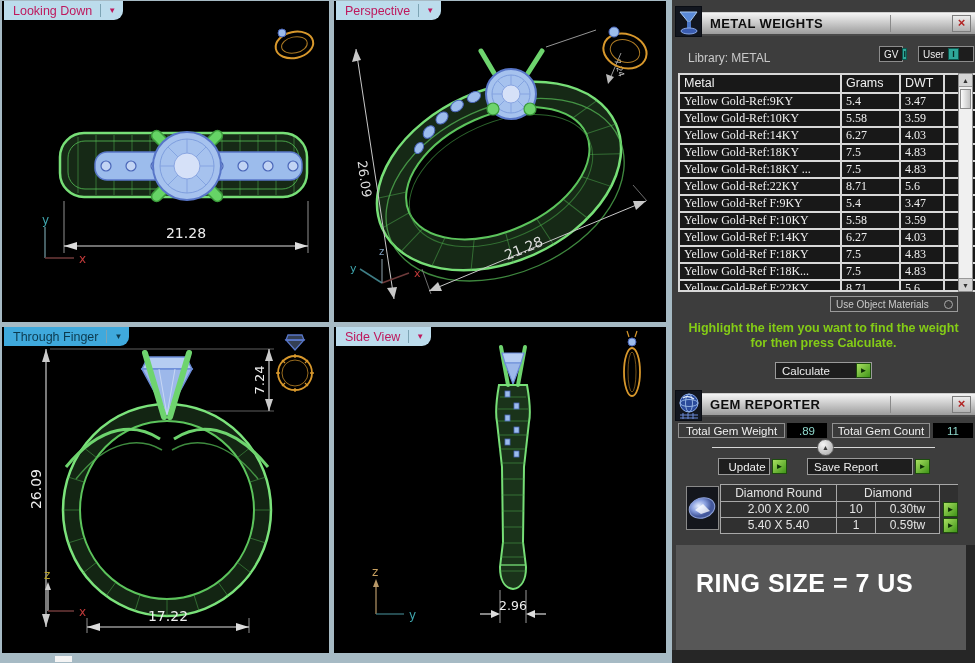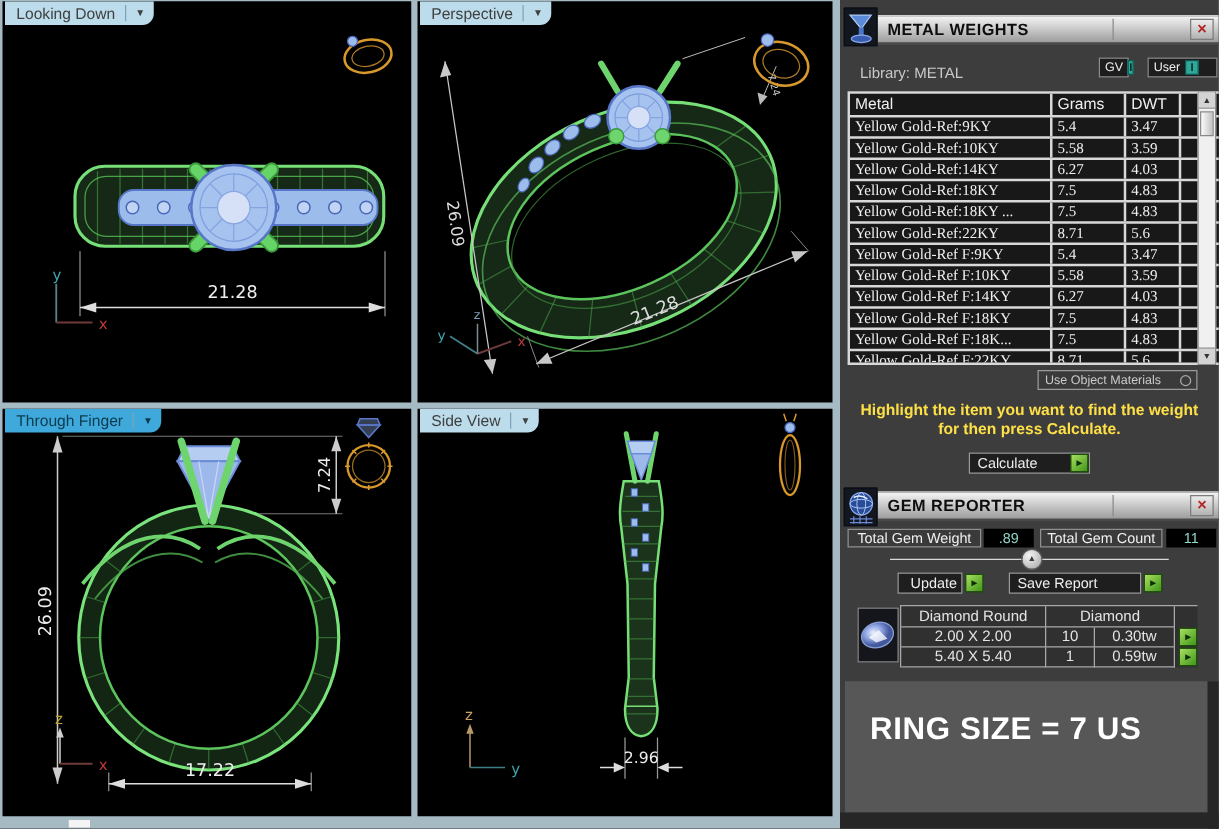--- a/index.html
+++ b/index.html
@@ -8,21 +8,21 @@
          font-family:"Liberation Sans", sans-serif; }
 
   
   .vp { position:absolute; background:#000; overflow:hidden; }
   #vp-ld { left:2px; top:1px; width:327px; height:321px; }
   #vp-pe { left:334px; top:1px; width:332px; height:321px; }
   #vp-tf { left:2px; top:327px; width:327px; height:326px; }
   #vp-sv { left:334px; top:327px; width:332px; height:326px; }
   .vp svg { position:absolute; left:0; top:0; }
   .vp-tab { position:absolute; left:2px; top:0; height:19px; display:inline-flex;
-            align-items:center; background:#bcdcec; color:#404040; font-size:12.5px;
+            align-items:center; background:#bcdcec; color:#be185d; font-size:12.5px;
             padding:0 4px 0 9px; border-bottom-right-radius:9px; cursor:default; }
   .vp-tab.active { background:#3fa9dc; color:#0c3a4e; }
   .vp-tab-sep { width:1px; height:13px; background:#7da4b4; margin:0 4px 0 8px; }
   .vp-tab-arrow { font-size:8px; line-height:8px; padding:0 3px; }
 
   
   #panel { position:absolute; left:672px; top:0; width:303px; height:663px; background:#3d3d3d; }
   .sec-header { position:absolute; left:30px; right:0; height:24px;
                 background:linear-gradient(#f4f4f4,#9c9c9c); border-top:1px solid #cfcfcf;
                 border-bottom:2px solid #4a4a4a; display:flex; align-items:center; }
@@ -63,21 +63,21 @@
   .sb-down { bottom:0; border-top:1px solid #999; }
   .sb-thumb { position:absolute; left:1px; right:1px; top:15px; height:20px;
               background:linear-gradient(90deg,#fbfbfb,#c2c2c2); border:1px solid #8a8a8a; }
 
   .uom-btn { position:absolute; left:158px; top:296px; width:128px; height:16px;
              background:#3a3a3a; border:1px solid #9a9a9a; color:#c9c9c9; font-size:10px;
              display:flex; align-items:center; padding-left:5px; }
   .uom-circle { position:absolute; right:4px; top:3px; width:9px; height:9px;
                 border:1px solid #aaa; border-radius:50%; }
 
-  .instr { position:absolute; left:0; right:0; text-align:center; color:#fde047;
+  .instr { position:absolute; left:0; right:0; text-align:center; color:#84cc16;
            font-weight:bold; font-size:12.5px; line-height:14px; }
 
   .cmd-btn { position:absolute; height:17px; background:#1e1e1e; border:1px solid #9a9a9a;
              color:#eee; font-size:11.5px; display:flex; align-items:center;
              justify-content:space-between; padding-left:6px; }
   .green-btn { width:15px; height:15px; background:linear-gradient(135deg,#a8e060,#3f9418);
                border:1px solid #1d4d0d; color:#0d2d06; font-size:8px; display:flex;
                align-items:center; justify-content:center; flex:none; }
 
   

